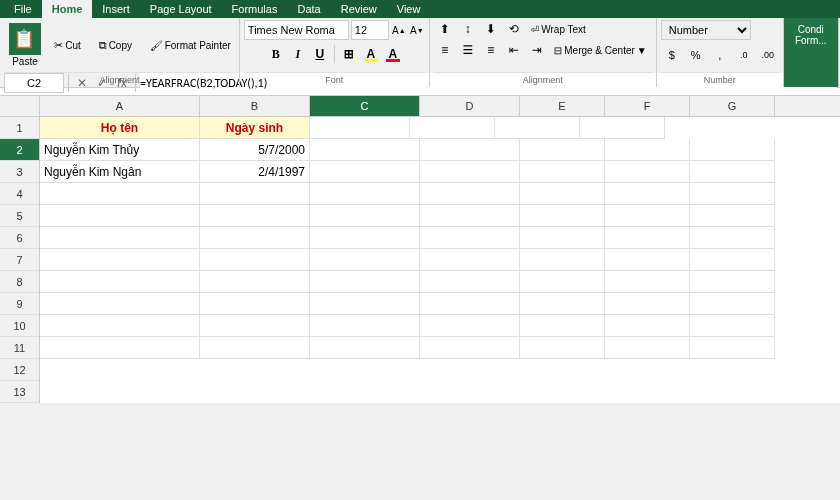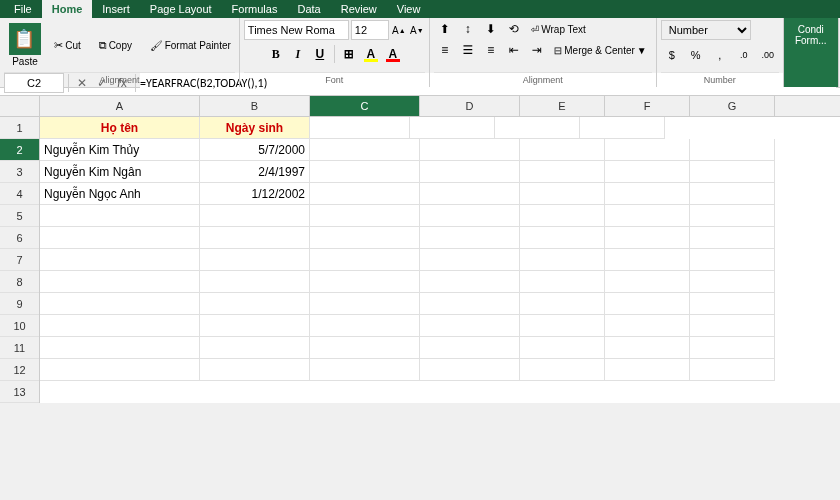--- a/index.html
+++ b/index.html
@@ -282,29 +282,20 @@
       <div class="grid-row" style="height:22px;">
         <div class="cell grid-col-a">Nguyễn Kim Ngân</div>
         <div class="cell grid-col-b right-align">2/4/1997</div>
         <div class="cell grid-col-c"></div>
         <div class="cell grid-col-d"></div>
         <div class="cell grid-col-e"></div>
         <div class="cell grid-col-f"></div>
         <div class="cell grid-col-g"></div>
       </div>
 
-      <div class="grid-row" style="height:22px;">
-        <div class="cell grid-col-a">Nguyễn Ngọc Anh</div>
-        <div class="cell grid-col-b right-align">1/12/2002</div>
-        <div class="cell grid-col-c"></div>
-        <div class="cell grid-col-d"></div>
-        <div class="cell grid-col-e"></div>
-        <div class="cell grid-col-f"></div>
-        <div class="cell grid-col-g"></div>
-      </div>
 
       <div class="grid-row" style="height:22px;">
           <div class="cell grid-col-a"></div>
           <div class="cell grid-col-b"></div>
           <div class="cell grid-col-c"></div>
           <div class="cell grid-col-d"></div>
           <div class="cell grid-col-e"></div>
           <div class="cell grid-col-f"></div>
           <div class="cell grid-col-g"></div>
         </div>

